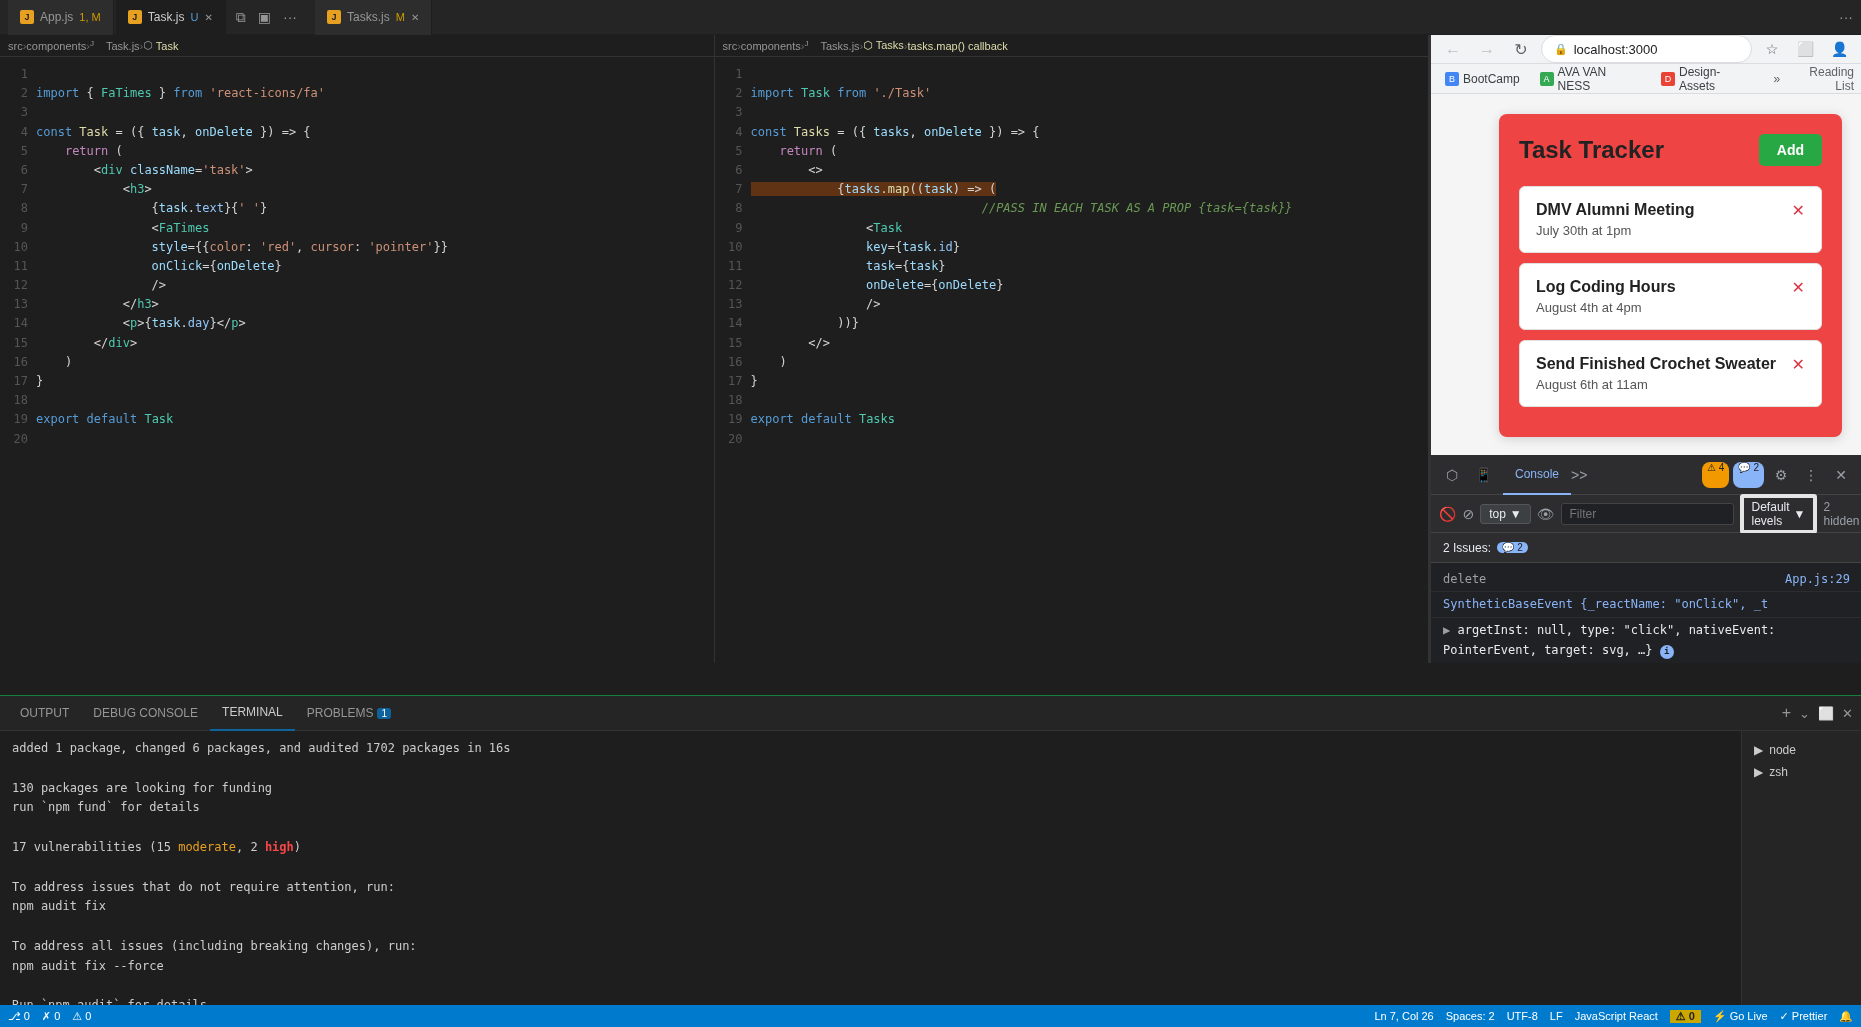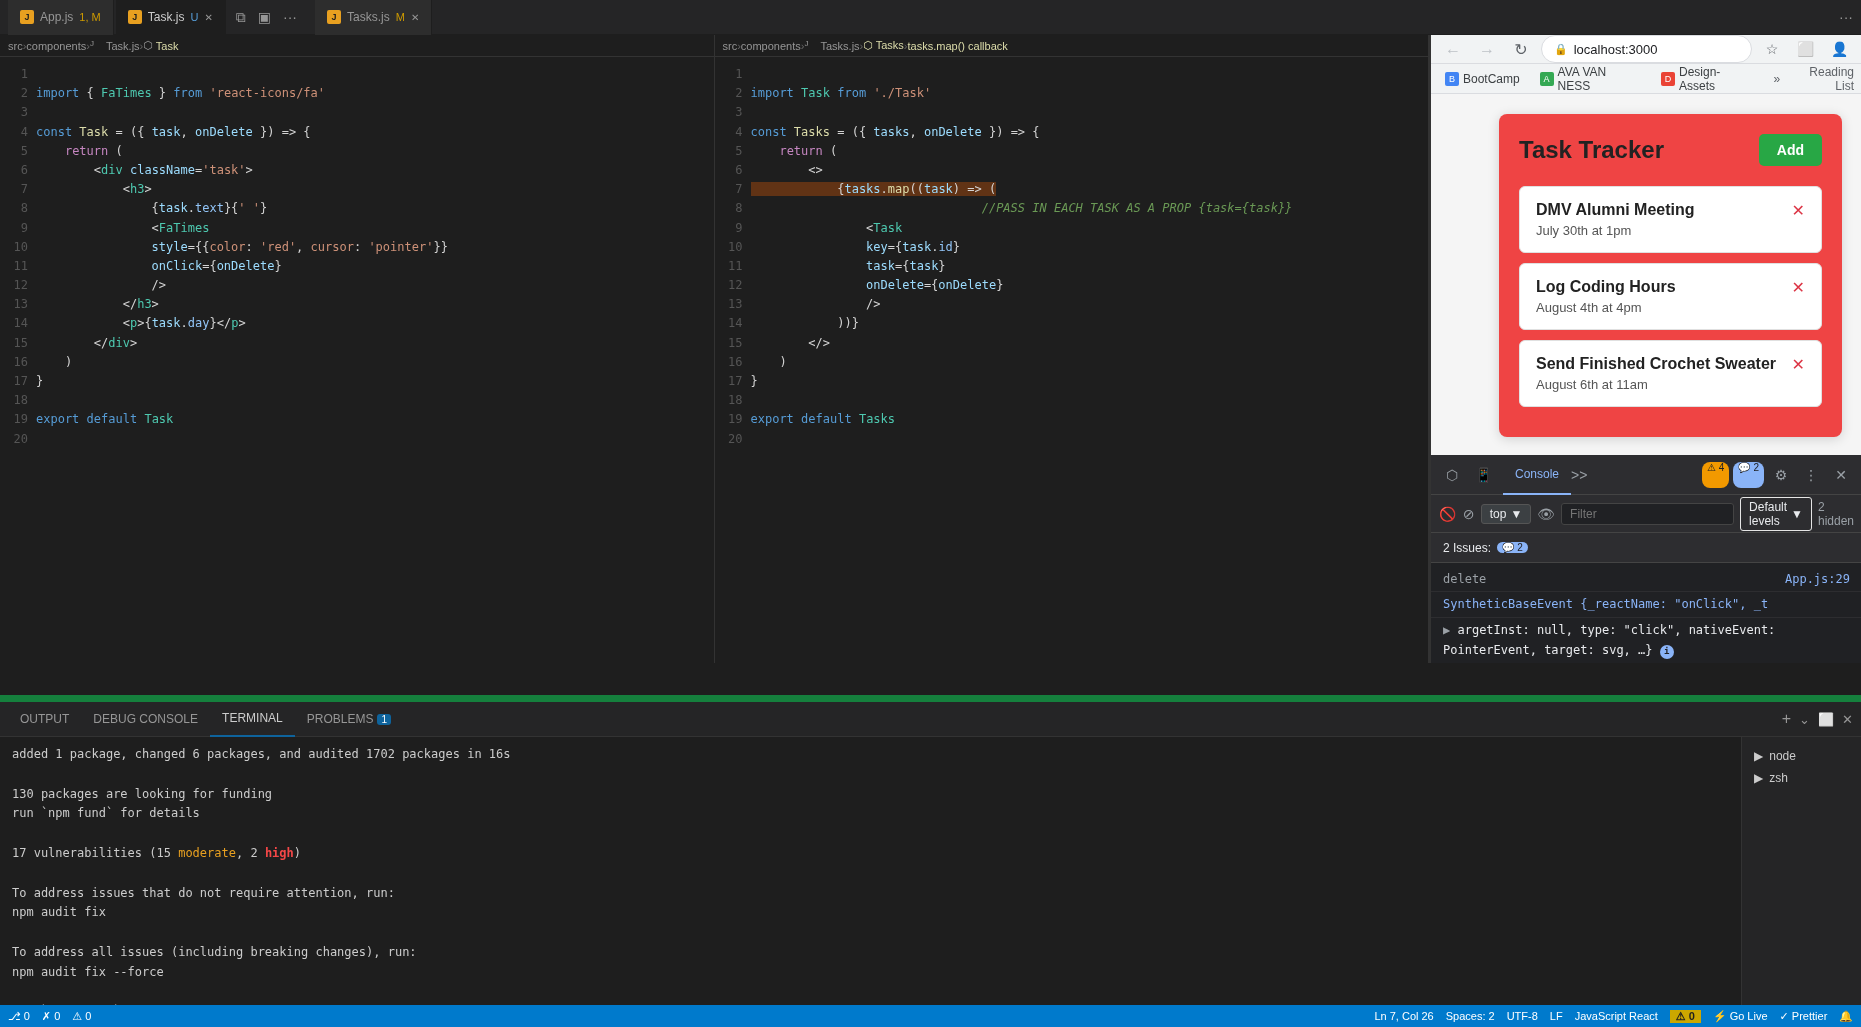--- a/index.html
+++ b/index.html
@@ -34,21 +34,21 @@
     .obj { color: #4ec9b0; }
     .comment { color: #6a9955; font-style: italic; }
     .param { color: #9cdcfe; }
     .punct { color: #d4d4d4; }
     .prop { color: #92c5f8; }
     .tag { color: #4ec9b0; }
     .attr { color: #9cdcfe; }
     .highlight-line { background: #613315; }
 
     
-    .terminal-area { height: 310px; background: #1e1e1e; border-top: 7px solid #15803d; display: flex; flex-direction: column; margin-top: 32px; }
+    .terminal-area { height: 310px; background: #1e1e1e; border-top: 1px solid #15803d; display: flex; flex-direction: column; margin-top: 32px; }
     .terminal-tabs { display: flex; align-items: center; background: #252526; height: 35px; padding: 0 8px; border-bottom: 1px solid #333; gap: 0; }
     .terminal-tab { padding: 0 12px; height: 35px; display: flex; align-items: center; font-size: 12px; color: #969696; cursor: pointer; }
     .terminal-tab.active { color: #cccccc; border-bottom: 2px solid #0e639c; }
     .terminal-tab .badge { background: #0e639c; color: #fff; font-size: 10px; border-radius: 3px; padding: 0 4px; margin-left: 4px; }
     .terminal-tab-spacer { flex: 1; }
     .terminal-actions { display: flex; gap: 8px; color: #969696; align-items: center; }
     .terminal-content { flex: 1; display: flex; overflow: hidden; }
     .terminal-main { flex: 1; padding: 8px 12px; font-family: 'Consolas', monospace; font-size: 12px; line-height: 1.65; overflow: hidden; background: #1e1e1e; }
     .terminal-sidebar { width: 120px; background: #252526; border-left: 1px solid #333; padding: 8px 0; }
     .terminal-sidebar-item { display: flex; align-items: center; gap: 6px; padding: 4px 12px; font-size: 12px; color: #cccccc; cursor: pointer; }
@@ -337,21 +337,21 @@
 
           <div class="console-toolbar">
             <button class="devtools-btn">🚫</button>
             <button class="devtools-btn">⊘</button>
             <div class="console-scope">
               <span>top</span>
               <span>▼</span>
             </div>
             <button class="eye-btn">👁</button>
             <input class="console-filter" type="text" placeholder="Filter" style="">
-            <div style="background:#2d2d30;border:1px solid #e5e5e5;border-radius:3px;padding:2px 8px;font-size:12px;color:#e8eaed;display:flex;align-items:center;gap:4px;cursor:pointer;">
+            <div style="background:#2d2d30;border:4px solid #e5e5e5;border-radius:3px;padding:2px 8px;font-size:12px;color:#e8eaed;display:flex;align-items:center;gap:4px;cursor:pointer;">
               <span>Default levels</span>
               <span>▼</span>
             </div>
             <span class="hidden-count">2 hidden</span>
           </div>
 
           <div class="issues-bar">
             <span>2 Issues:</span>
             <span class="devtools-badge info">💬 <span>2</span></span>
           </div>

